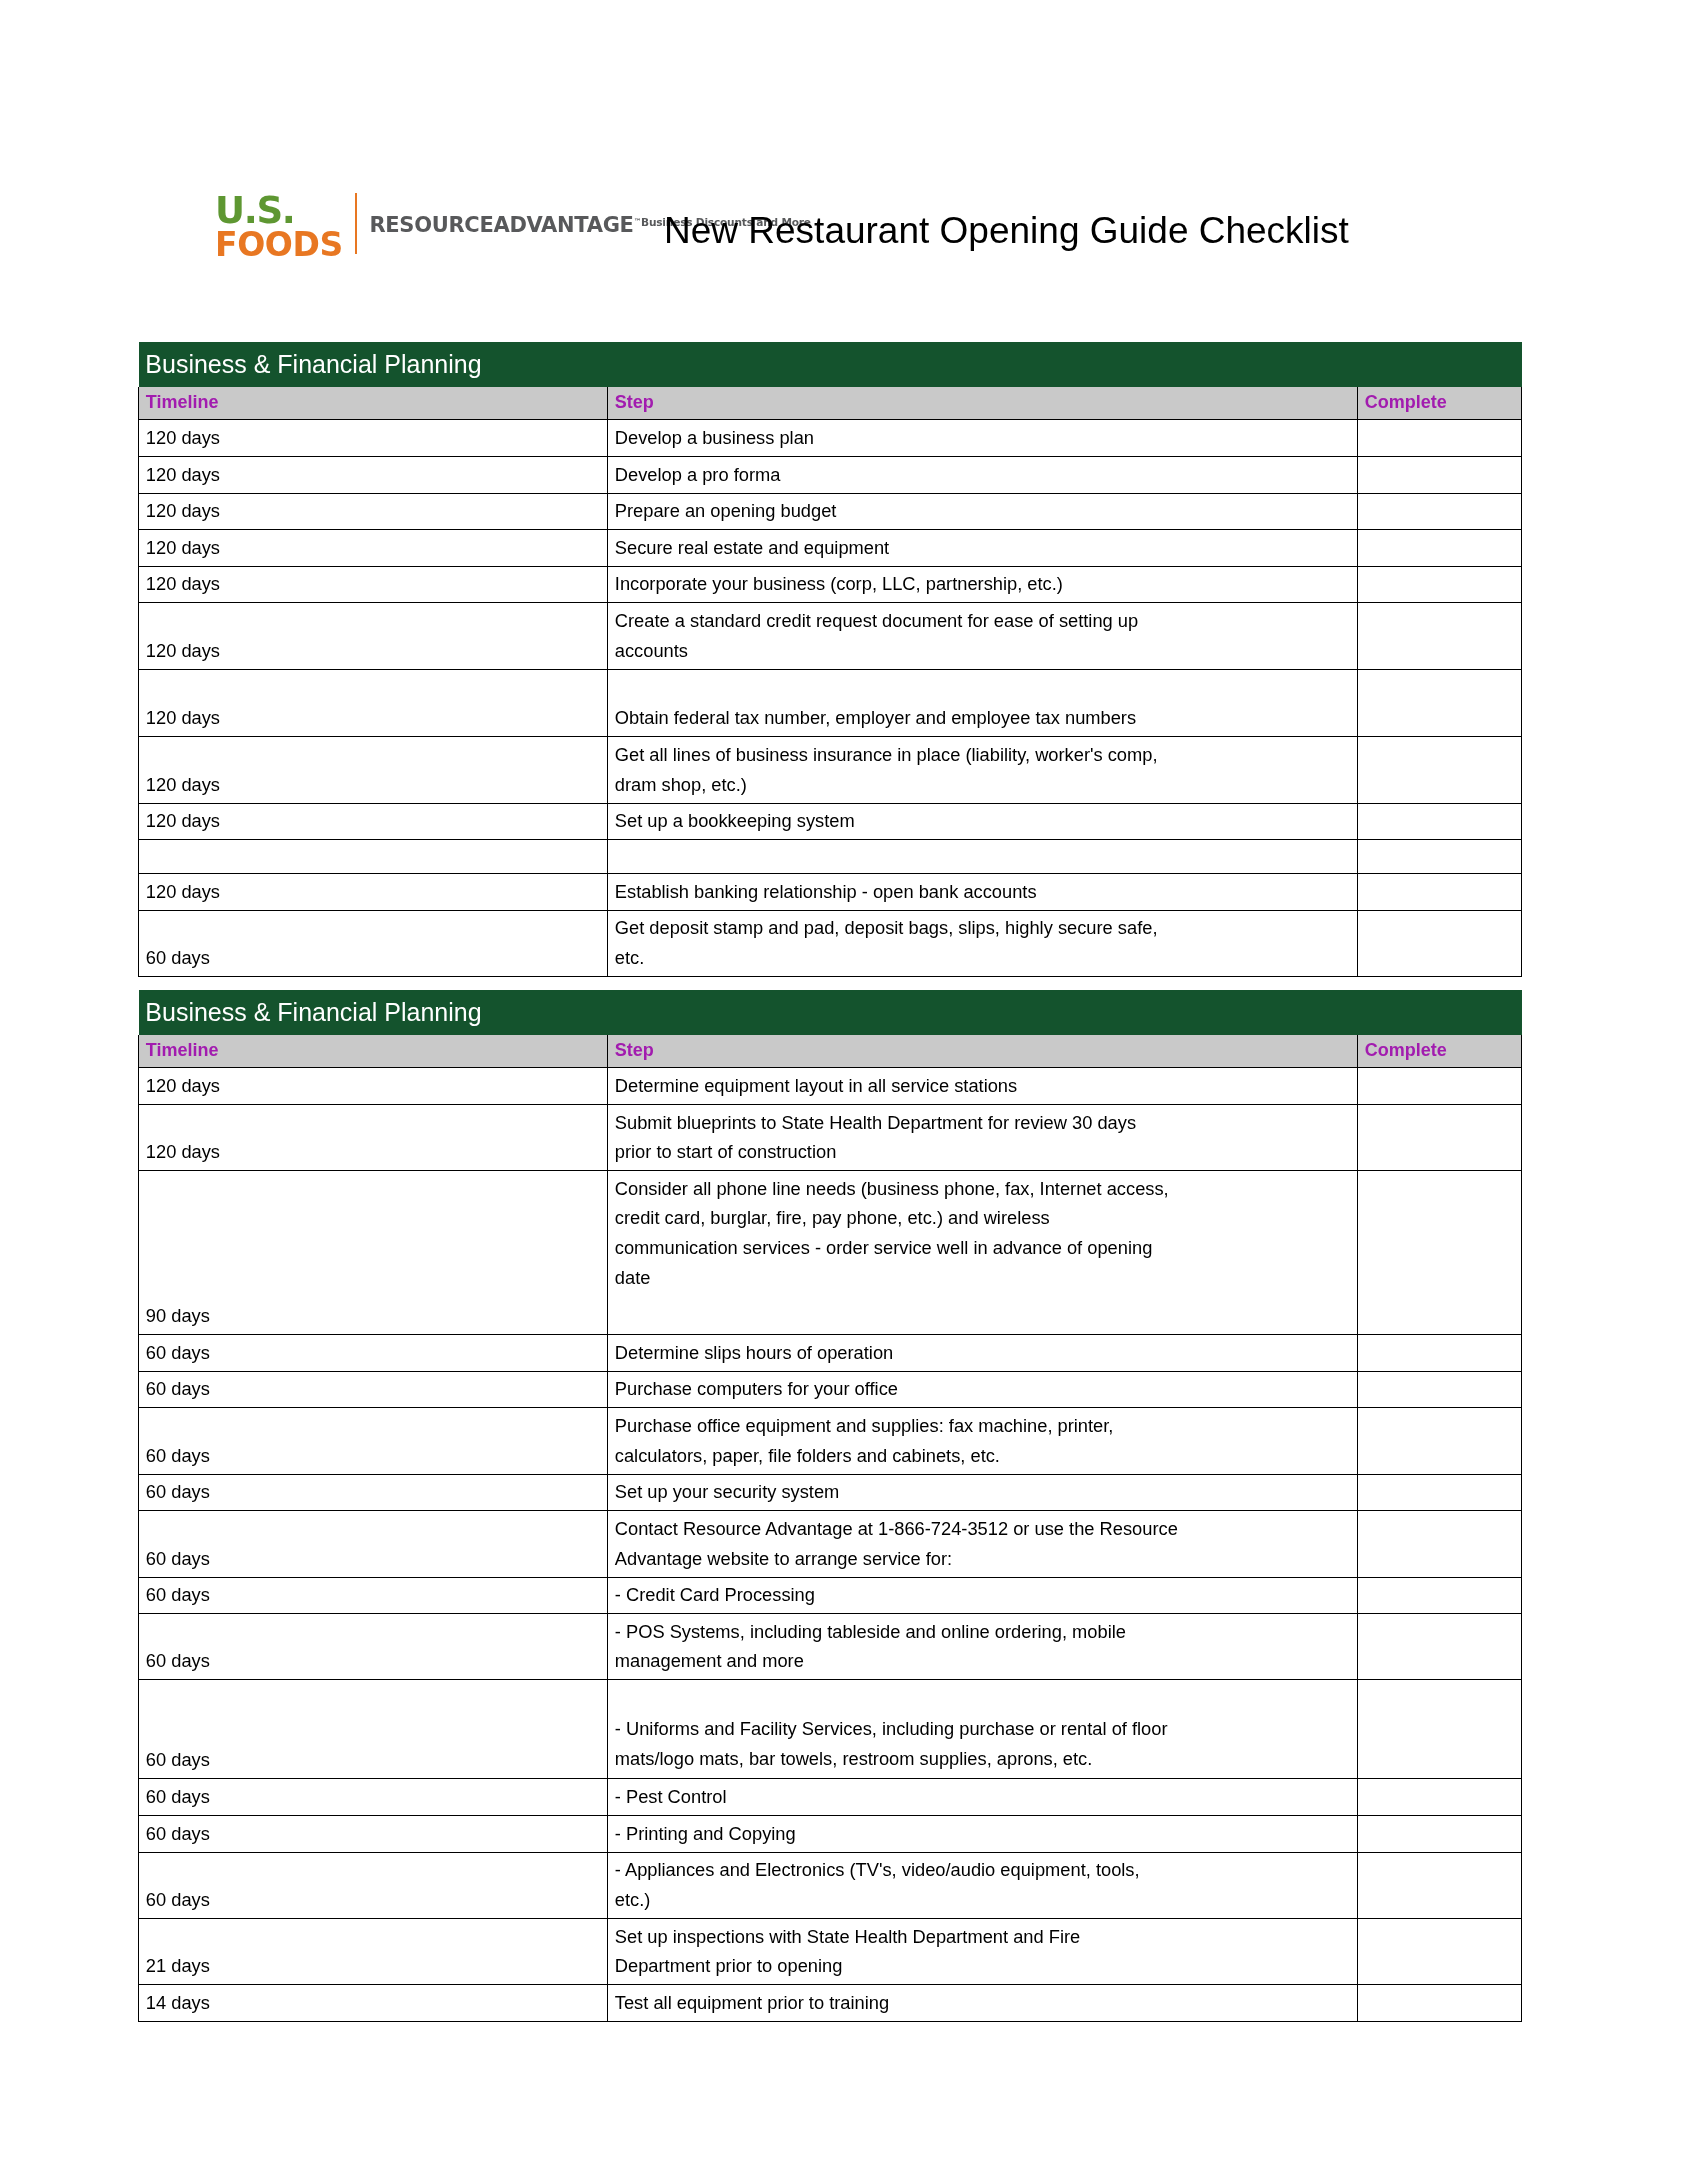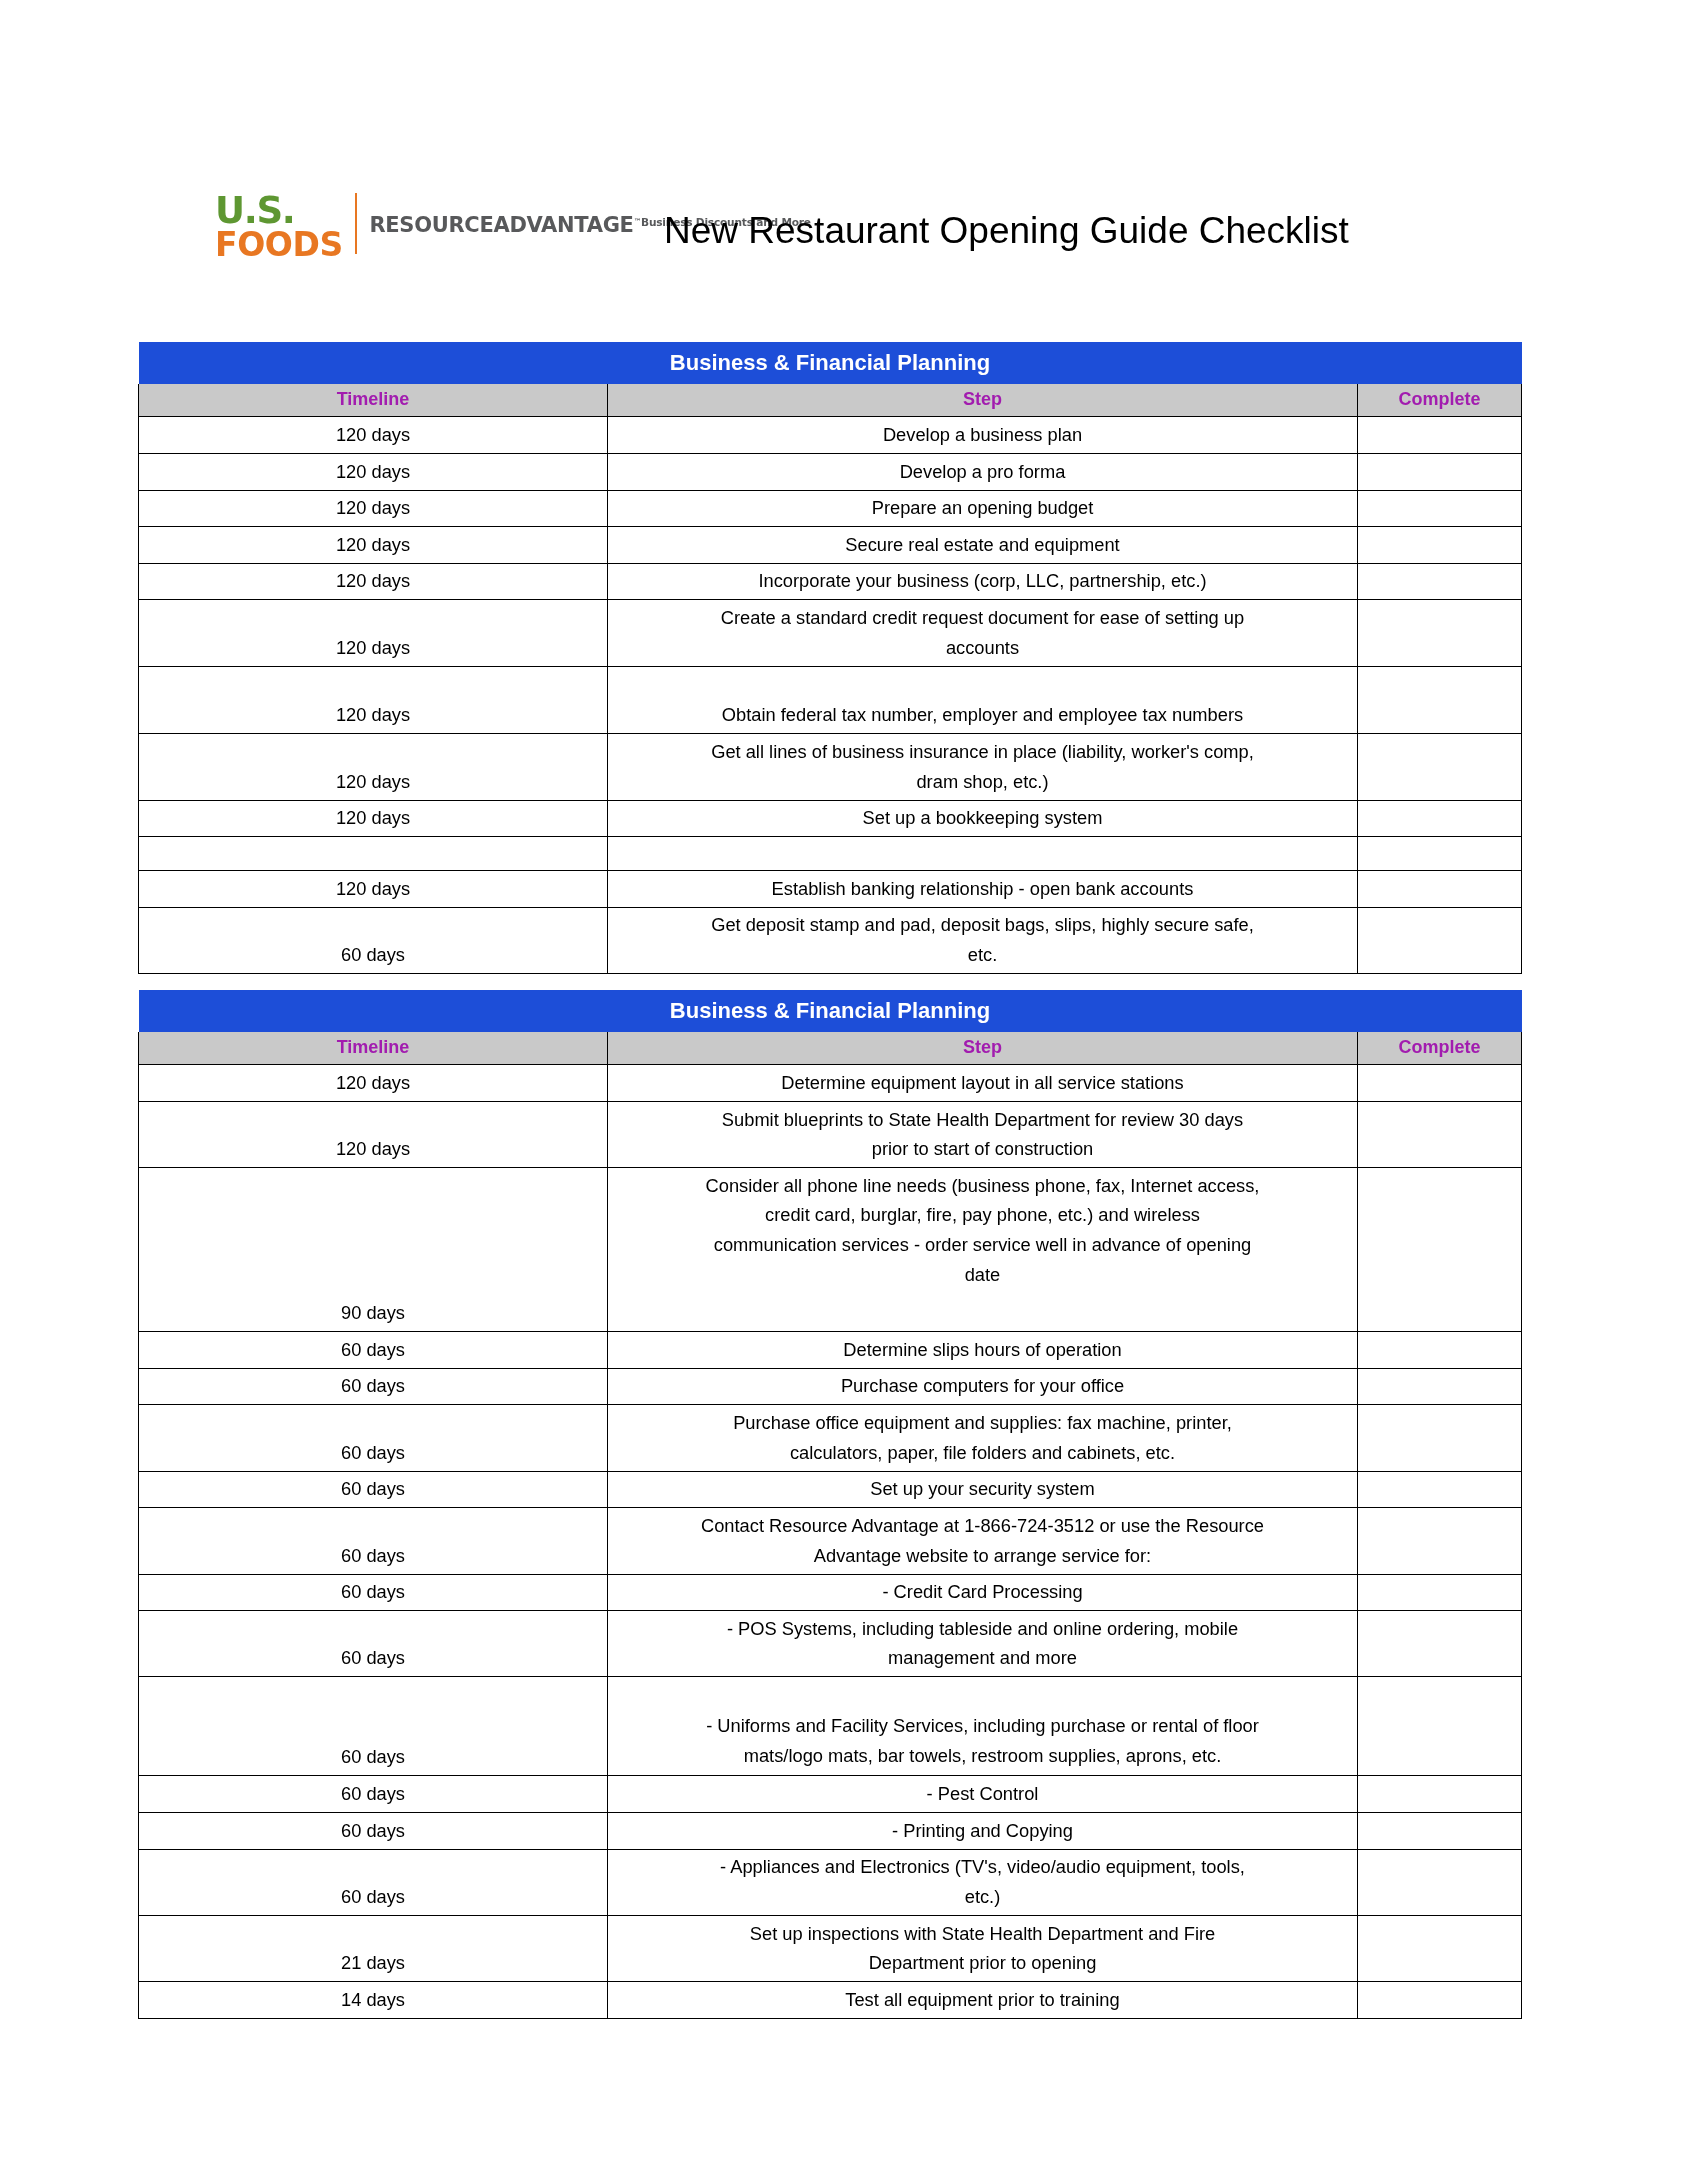--- a/index.html
+++ b/index.html
@@ -15,21 +15,20 @@
     color: #000000;
     position: relative;
     overflow: hidden;
   }
 
   .page {
     position: relative;
     width: 1684px;
     height: 2180px;
     padding: 16px;
-    text-align: center;
   }
 
   
   .doc-header {
     position: absolute;
     left: 0;
     top: 183px;
     width: 1684px;
     height: 111px;
     display: flex;
@@ -128,24 +127,24 @@
     border-collapse: collapse;
     table-layout: fixed;
     font-family: "Liberation Sans", sans-serif;
   }
 
   table.checklist col.c-timeline { width: 469px; }
   table.checklist col.c-step     { width: 750px; }
   table.checklist col.c-complete { width: 164px; }
 
   tr.section-title td {
-    background: #1d4ed8;
+    background: #14532d;
     color: #ffffff;
-    font-size: 22px;
-    font-weight: bold;
+    font-size: 25px;
+    font-weight: normal;
     padding: 7.7px 6.8px 8.5px 6.8px;
     border: none;
     height: 39px;
     vertical-align: middle;
   }
 
   tr.col-head td {
     background: #C9C9C9;
     color: #a21caf;
     font-size: 18px;

